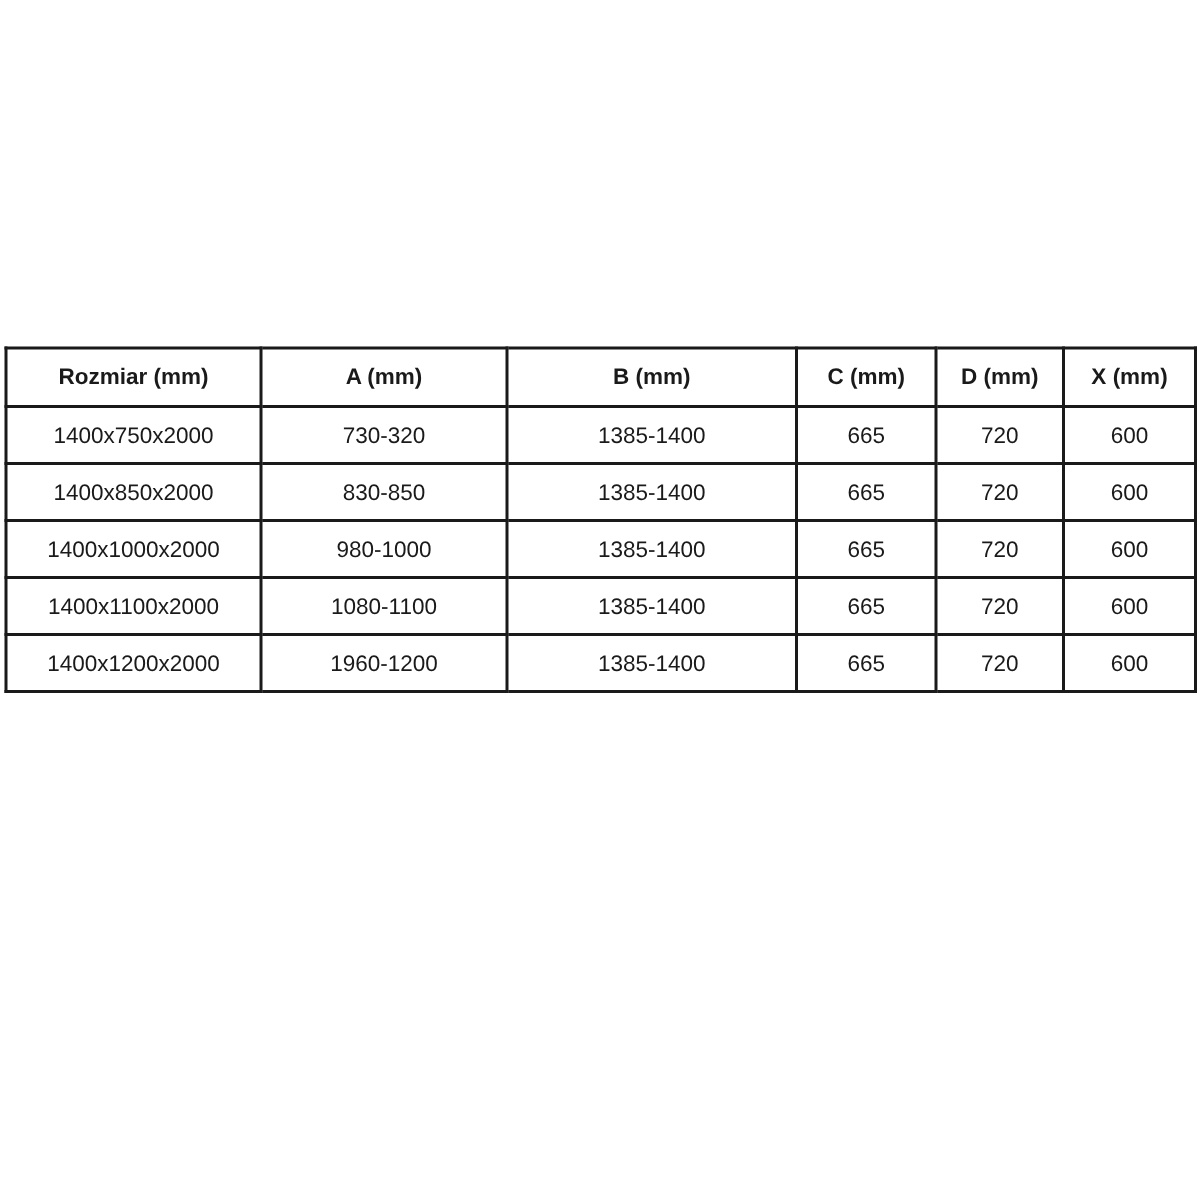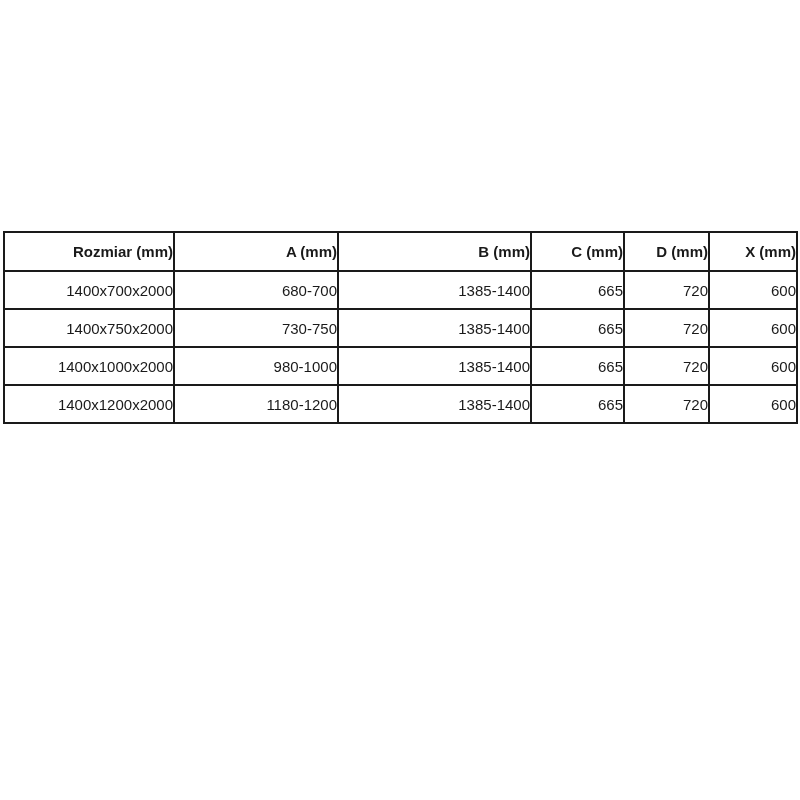--- a/index.html
+++ b/index.html
@@ -23,21 +23,21 @@
     left: 3px;
     top: 231px;
     width: 793px;
     border-collapse: collapse;
     table-layout: fixed;
     background: #ffffff;
   }
   table.spec-table th,
   table.spec-table td {
     border: 2px solid #1a1a1a;
-    text-align: right;
+    text-align: center;
     vertical-align: middle;
     color: #1a1a1a;
     font-size: 15px;
     padding: 0;
     height: 36px;
     white-space: nowrap;
     overflow: hidden;
   }
   table.spec-table th {
     font-weight: bold;
@@ -69,46 +69,54 @@
         <th>Rozmiar (mm)</th>
         <th>A (mm)</th>
         <th>B (mm)</th>
         <th>C (mm)</th>
         <th>D (mm)</th>
         <th>X (mm)</th>
       </tr>
     </thead>
     <tbody>
       <tr>
-        <td>1400x700x2000</td>
-        <td>680-700</td>
+        <td>1400x750x2000</td>
+        <td>730-320</td>
         <td>1385-1400</td>
         <td>665</td>
         <td>720</td>
         <td>600</td>
       </tr>
       <tr>
-        <td>1400x750x2000</td>
-        <td>730-750</td>
+        <td>1400x850x2000</td>
+        <td>830-850</td>
         <td>1385-1400</td>
         <td>665</td>
         <td>720</td>
         <td>600</td>
       </tr>
       <tr>
         <td>1400x1000x2000</td>
         <td>980-1000</td>
         <td>1385-1400</td>
         <td>665</td>
         <td>720</td>
         <td>600</td>
       </tr>
       <tr>
+        <td>1400x1100x2000</td>
+        <td>1080-1100</td>
+        <td>1385-1400</td>
+        <td>665</td>
+        <td>720</td>
+        <td>600</td>
+      </tr>
+      <tr>
         <td>1400x1200x2000</td>
-        <td>1180-1200</td>
+        <td>1960-1200</td>
         <td>1385-1400</td>
         <td>665</td>
         <td>720</td>
         <td>600</td>
       </tr>
     </tbody>
   </table>
 </div>
 
 </body></html>

